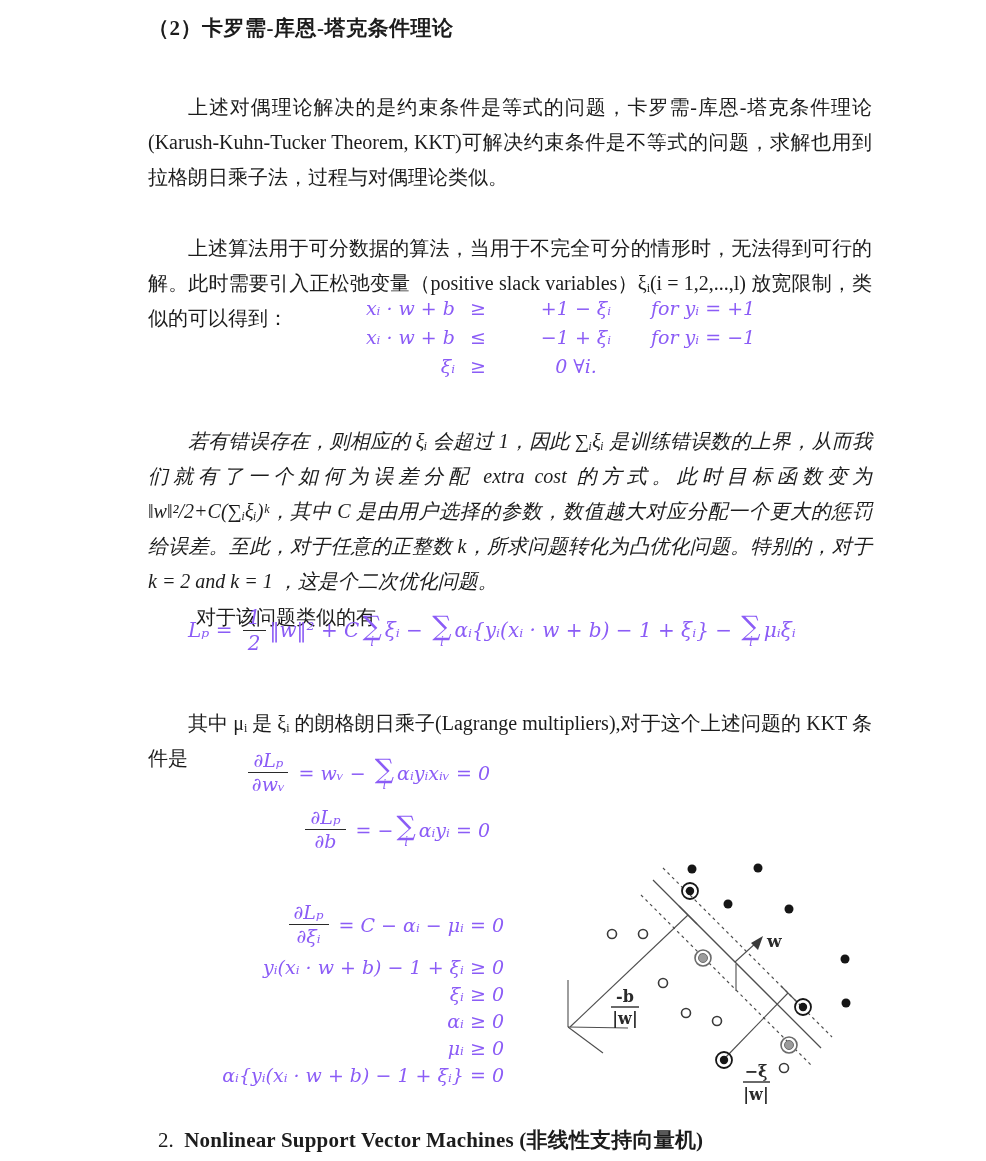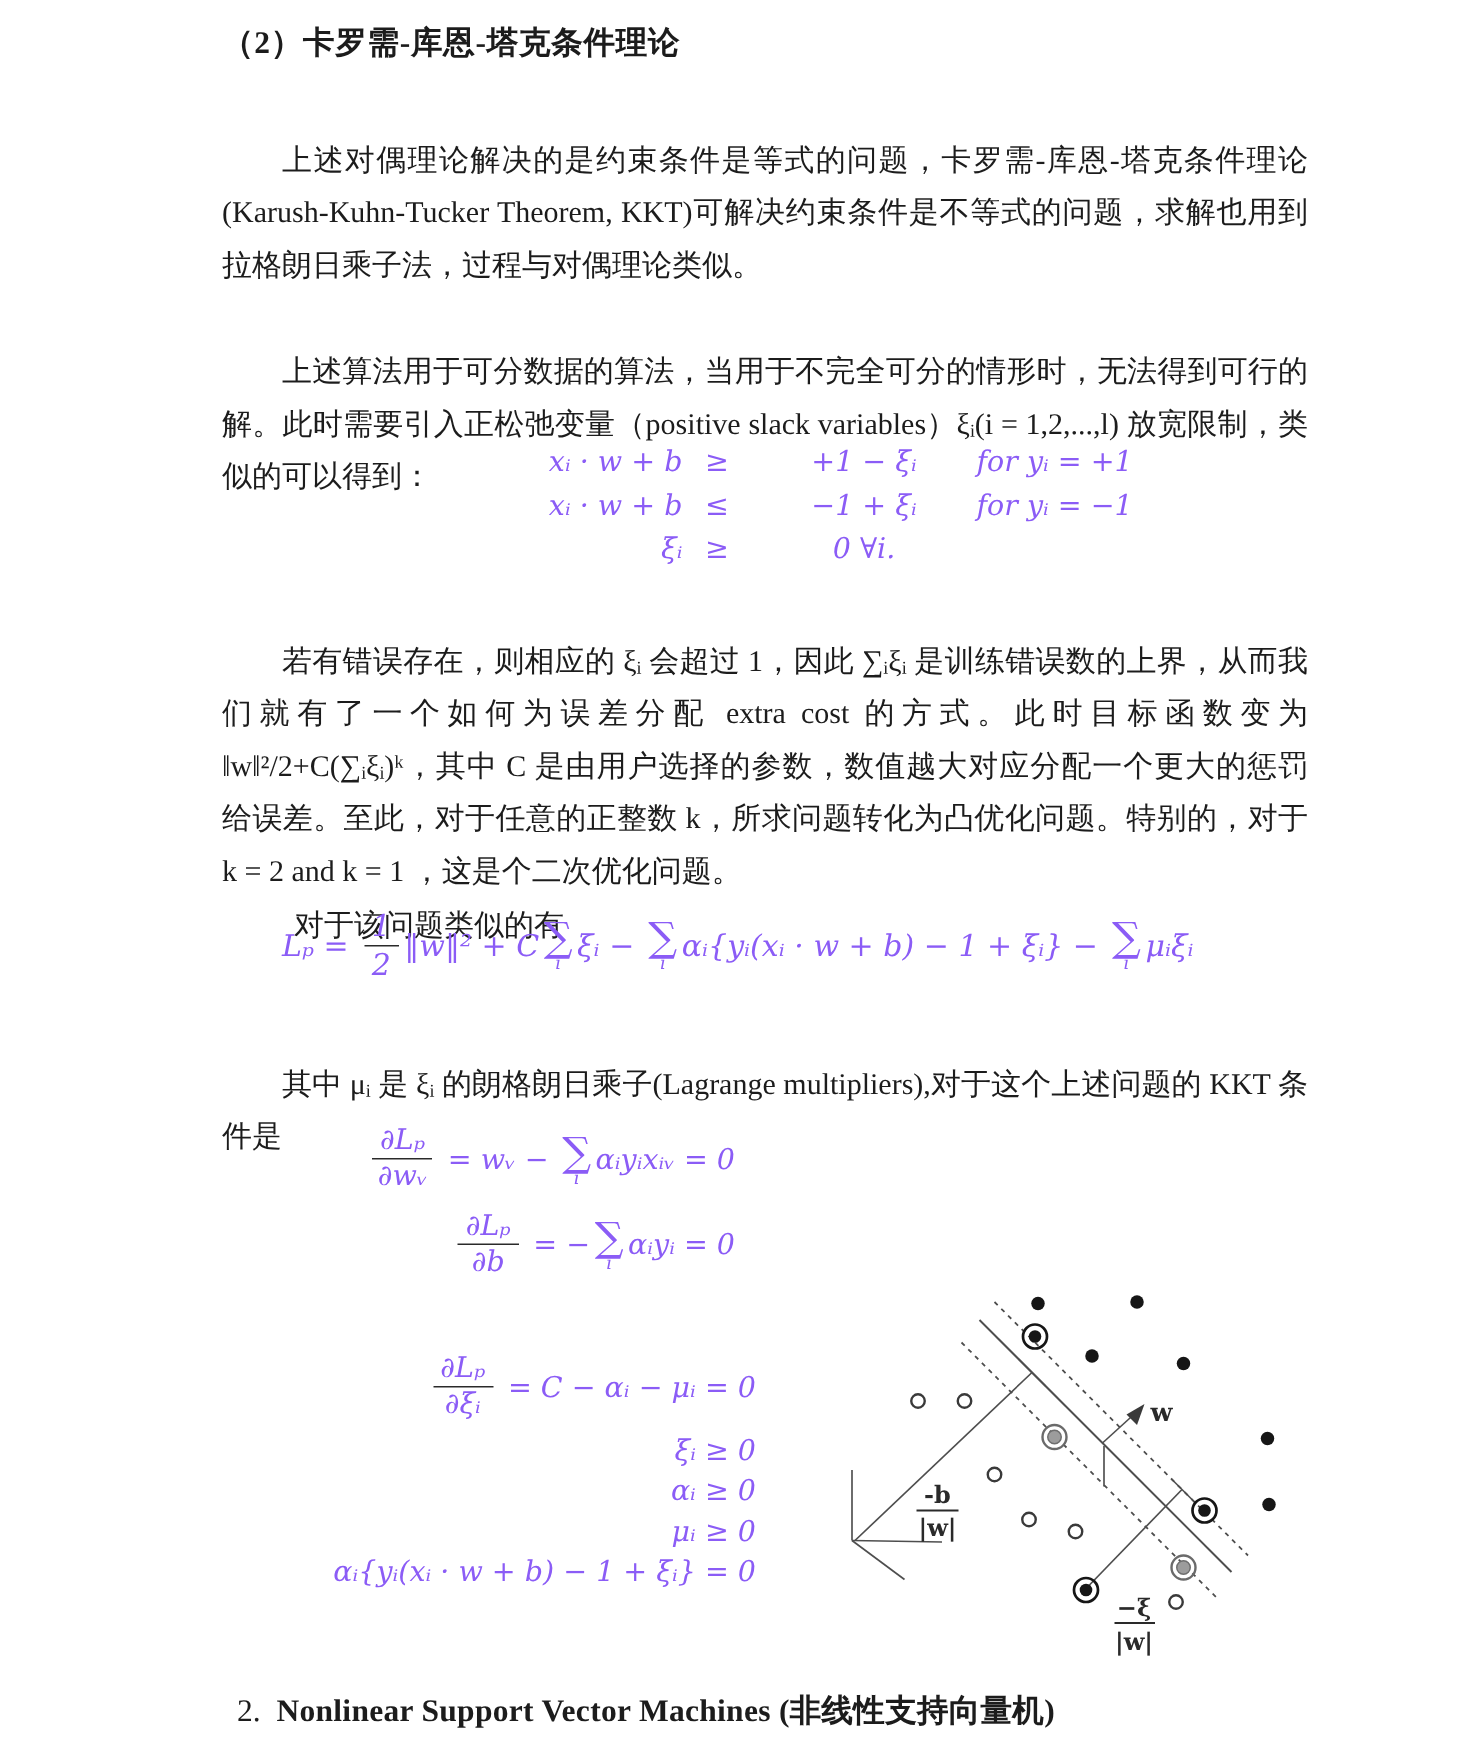--- a/index.html
+++ b/index.html
@@ -70,21 +70,21 @@
         <span class="c-cond">for yᵢ = −1</span>
     </div>
     <div class="c-row">
       <span class="c-l">ξᵢ</span>
         <span class="c-rel">≥</span>
         <span class="c-r">0 ∀i.</span>
         <span class="c-cond"></span>
     </div>
   </div>
 
-  <div class="abs para indent" style="top:384px;left:148px;">若有错误存在，则相应的 ξᵢ 会超过 1，因此 ∑ᵢξᵢ 是训练错误数的上界，从而我们就有了一个如何为误差分配 extra cost 的方式。此时目标函数变为 ‖w‖²/2+C(∑ᵢξᵢ)ᵏ，其中 C 是由用户选择的参数，数值越大对应分配一个更大的惩罚给误差。至此，对于任意的正整数 k，所求问题转化为凸优化问题。特别的，对于 k = 2 and k = 1 ，这是个二次优化问题。</div>
+  <div class="abs para indent" style="top:384px;left:148px;font-style:italic;">若有错误存在，则相应的 ξᵢ 会超过 1，因此 ∑ᵢξᵢ 是训练错误数的上界，从而我们就有了一个如何为误差分配 extra cost 的方式。此时目标函数变为 ‖w‖²/2+C(∑ᵢξᵢ)ᵏ，其中 C 是由用户选择的参数，数值越大对应分配一个更大的惩罚给误差。至此，对于任意的正整数 k，所求问题转化为凸优化问题。特别的，对于 k = 2 and k = 1 ，这是个二次优化问题。</div>
 
   <div class="abs para indent" style="top:560px;left:156px;">对于该问题类似的有</div>
 
   <div class="abs math eq-center" style="top:600px;left:148px;width:724px;height:60px;padding-left:40px;box-sizing:border-box;">
       <span class="mt">Lₚ = </span>
       <span class="frac">
         <span class="fnum">1</span>
         <span class="fden">2</span>
       </span>
       <span class="mt">‖w‖² + C</span>
@@ -134,20 +134,23 @@
       </div>
   </div>
 
   <div class="abs math eq-right" style="top:896px;left:148px;width:356px;">
     <div class="eq-row row-tall">
         <span class="frac">
           <span class="fnum">∂Lₚ</span>
           <span class="fden">∂ξᵢ</span>
         </span>
         <span class="mt"> = C − αᵢ − μᵢ = 0</span>
+      </div>
+    <div class="eq-row row-short">
+        <span class="mt">yᵢ(xᵢ · w + b) − 1 + ξᵢ ≥ 0</span>
       </div>
     <div class="eq-row row-short">
         <span class="mt">ξᵢ ≥ 0</span>
       </div>
     <div class="eq-row row-short">
         <span class="mt">αᵢ ≥ 0</span>
       </div>
     <div class="eq-row row-short">
         <span class="mt">μᵢ ≥ 0</span>
       </div>

